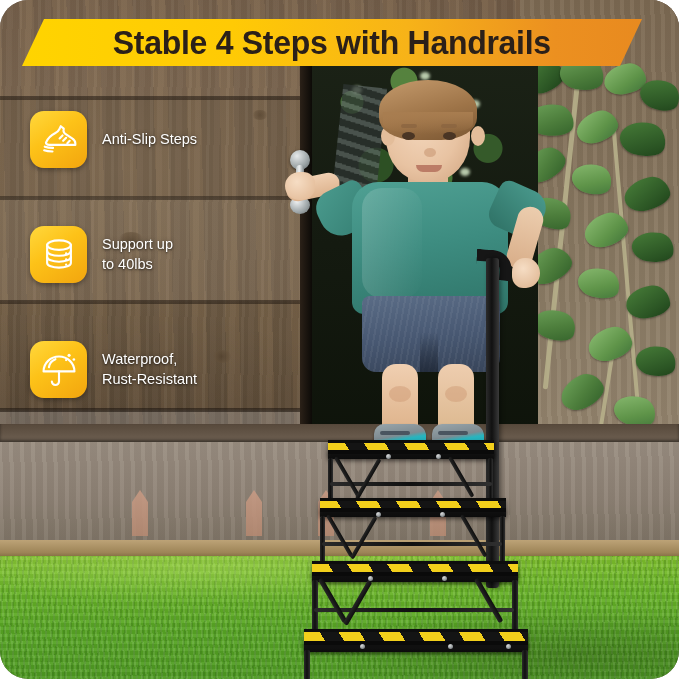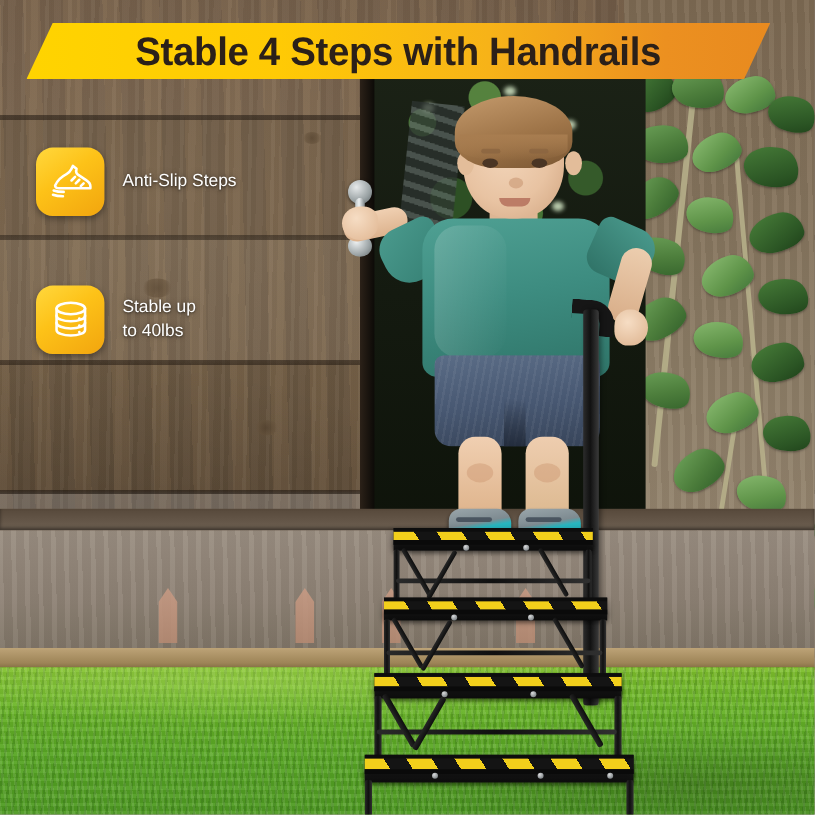--- a/index.html
+++ b/index.html
@@ -6,20 +6,21 @@
   * { margin:0; padding:0; box-sizing:border-box; }
   html, body {
     width:679px; height:679px;
     font-family:"Liberation Sans", sans-serif;
     background:#ffffff; overflow:hidden;
   }
 
   #stage {
     position:relative; width:679px; height:679px; overflow:hidden;
     background:#6d6257;
+    border-radius:28px;
   }
 
   
   .photo { position:absolute; inset:0; overflow:hidden; }
 
   
   .wood-wall {
     position:absolute; left:0; top:0; width:679px; height:560px;
     background:
       
@@ -294,21 +295,21 @@
     box-shadow:0 2px 6px rgba(0,0,0,.35);
   }
   .banner-text {
     font-size:33px; font-weight:bold; letter-spacing:-.3px;
     color:#2b2019; white-space:nowrap;
     font-family:"Liberation Sans", sans-serif;
     transform:scaleX(.97);
   }
 
   
-  .features { position:absolute; left:30px; top:122px; width:250px; }
+  .features { position:absolute; left:30px; top:110px; width:250px; }
   .feature { position:relative; display:flex; align-items:center; height:58px; margin-bottom:57px; }
   .feature-icon {
     width:57px; height:57px; border-radius:14px; flex:0 0 57px;
     background:linear-gradient(145deg,#FFD83D 0%, #FDC218 42%, #F2A50E 100%);
     display:flex; align-items:center; justify-content:center;
     box-shadow:0 2px 5px rgba(0,0,0,.35);
   }
   .feature-icon svg { width:38px; height:38px; display:block; }
   .feature-text {
     margin-left:15px; color:#ffffff; font-size:14.5px; line-height:1.38;
@@ -490,19 +491,35 @@
           <ellipse cx="32" cy="17" rx="20" ry="8"></ellipse>
           <path d="M12 17v30c0 4.4 9 8 20 8s20-3.6 20-8V17"></path>
           <path d="M12 27c0 4.4 9 8 20 8s20-3.6 20-8"></path>
           <path d="M12 37c0 4.4 9 8 20 8s20-3.6 20-8"></path>
           <circle cx="44" cy="31" r="1.9" fill="#ffffff" stroke="none"></circle>
           <circle cx="44" cy="41" r="1.9" fill="#ffffff" stroke="none"></circle>
           <circle cx="44" cy="50" r="1.9" fill="#ffffff" stroke="none"></circle>
         </svg>
       </div>
       <div class="feature-text">
-        <span>Stable up</span>
+        <span>Support up</span>
         <span class="l2">to 40lbs</span>
       </div>
     </div>
 
+    <div class="feature">
+      <div class="feature-icon">
+        <svg viewBox="0 0 64 64" fill="none" stroke="#ffffff" stroke-width="3.6" stroke-linecap="round" stroke-linejoin="round" aria-hidden="true">
+          <path d="M6 36c0-13.8 11.6-25 26-25s26 11.2 26 25z"></path>
+          <path d="M32 36v17c0 3.3-2.6 6-6 6s-6-2.7-6-6"></path>
+          <path d="M15 29c1-6.5 5.5-11.5 11-13.5"></path>
+          <circle cx="49" cy="9" r="2.6" fill="#ffffff" stroke="none"></circle>
+          <circle cx="57" cy="16" r="2.2" fill="#ffffff" stroke="none"></circle>
+          <circle cx="44" cy="17" r="1.9" fill="#ffffff" stroke="none"></circle>
+        </svg>
+      </div>
+      <div class="feature-text">
+        <span>Waterproof,</span>
+        <span class="l2">Rust-Resistant</span>
+      </div>
+    </div>
   </div>
 </div>
 
 </body></html>

